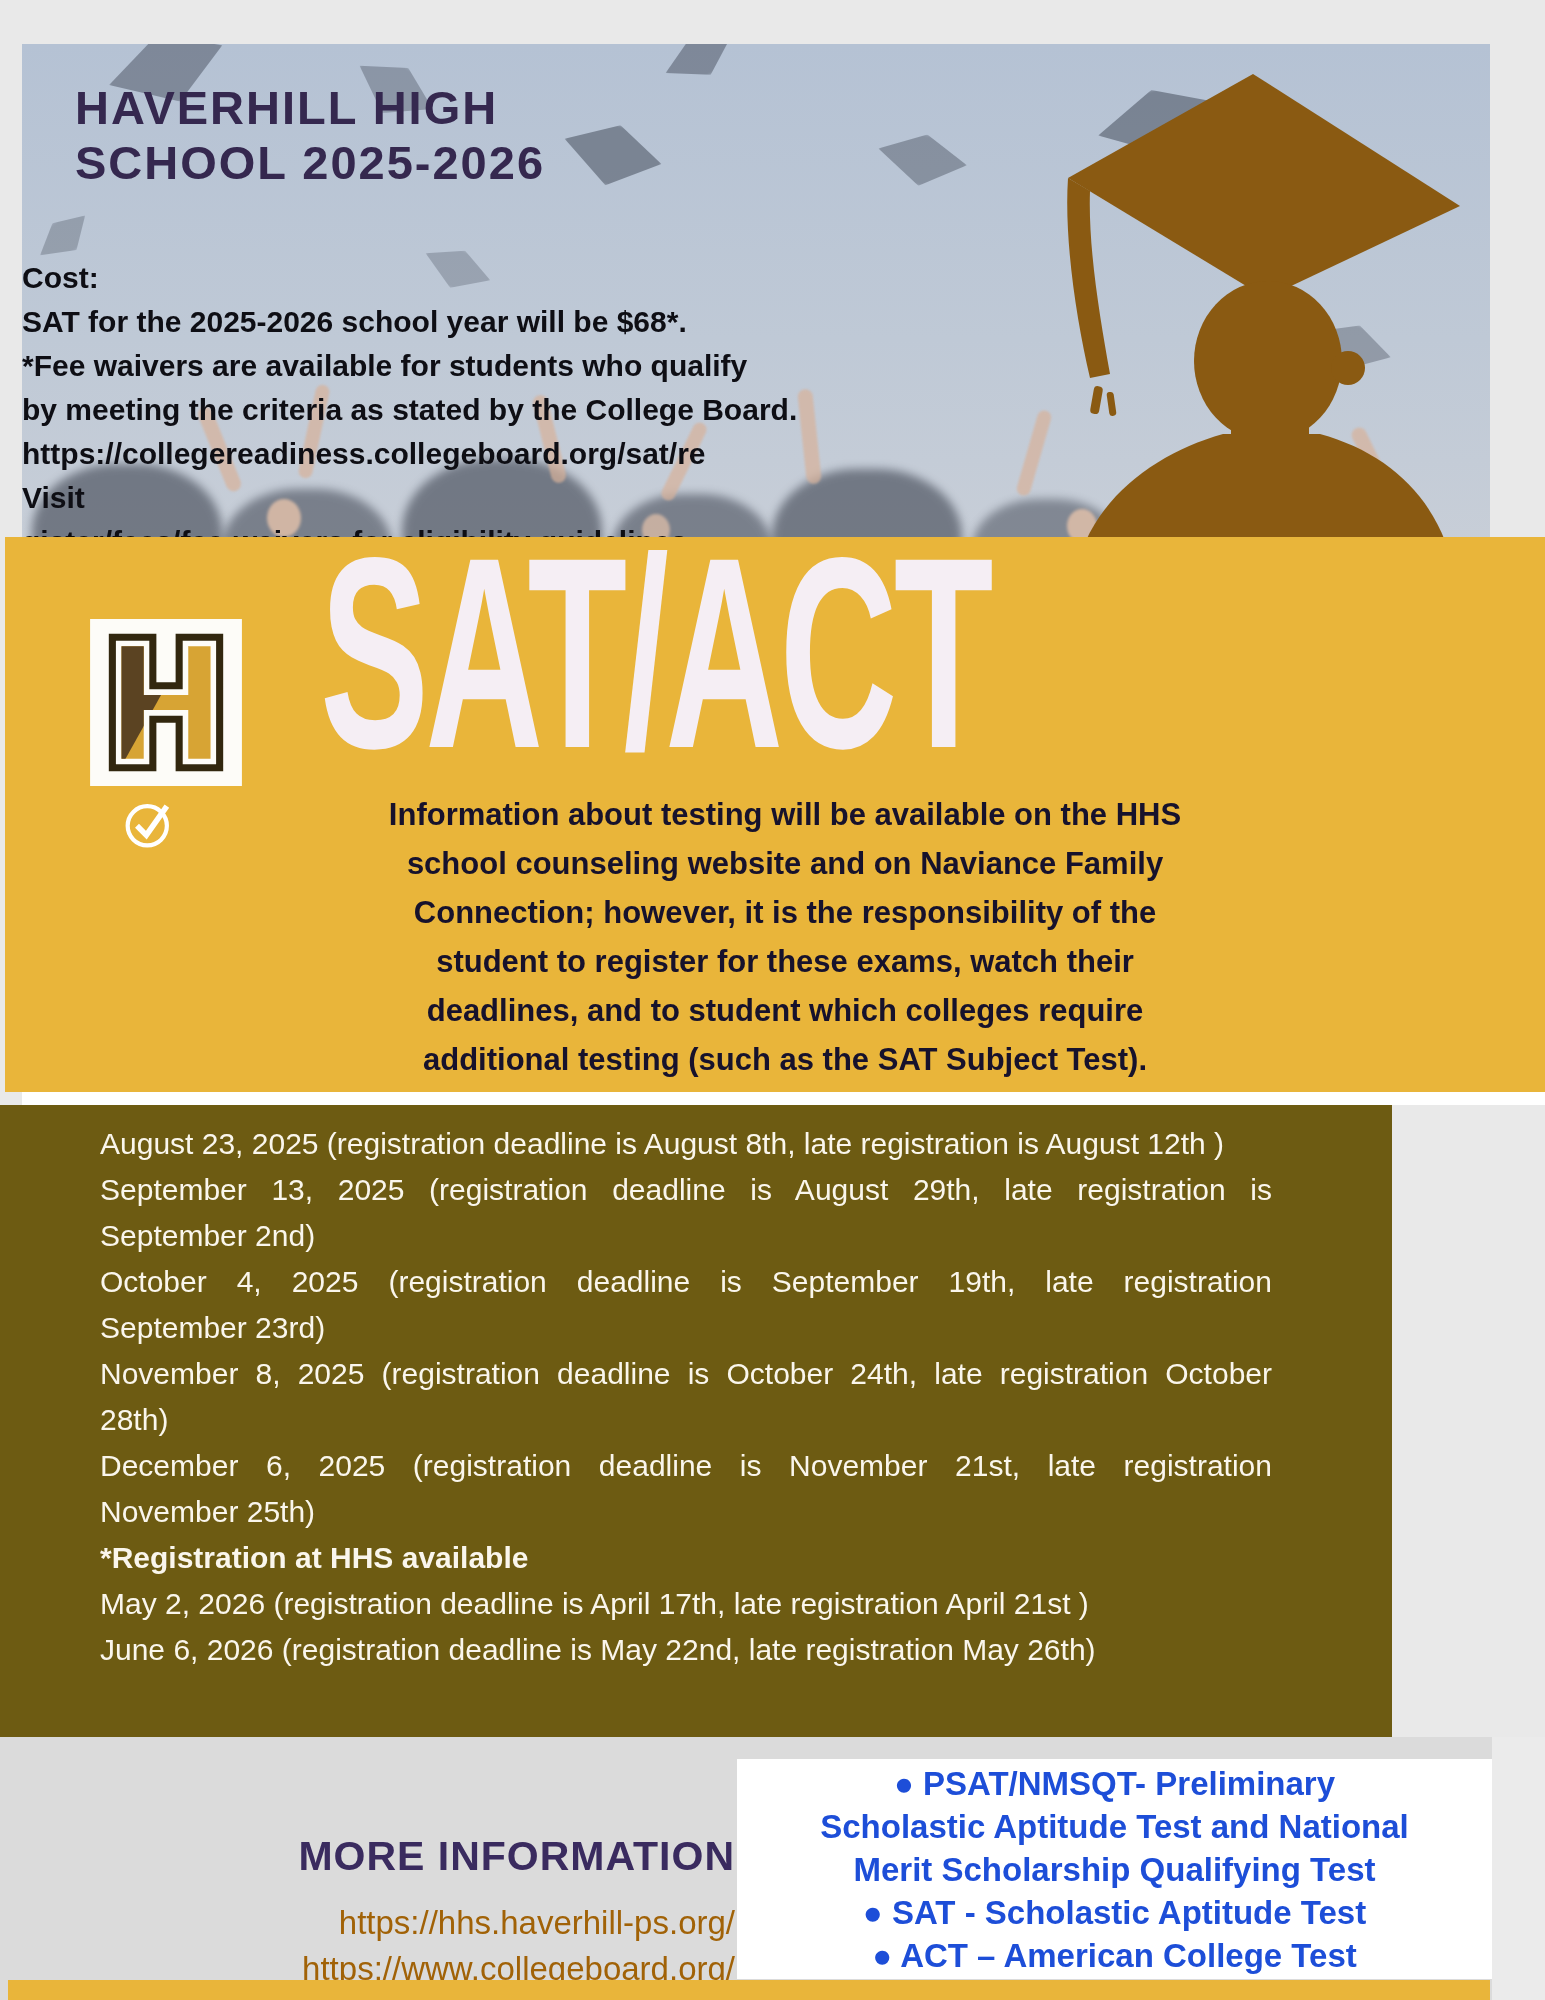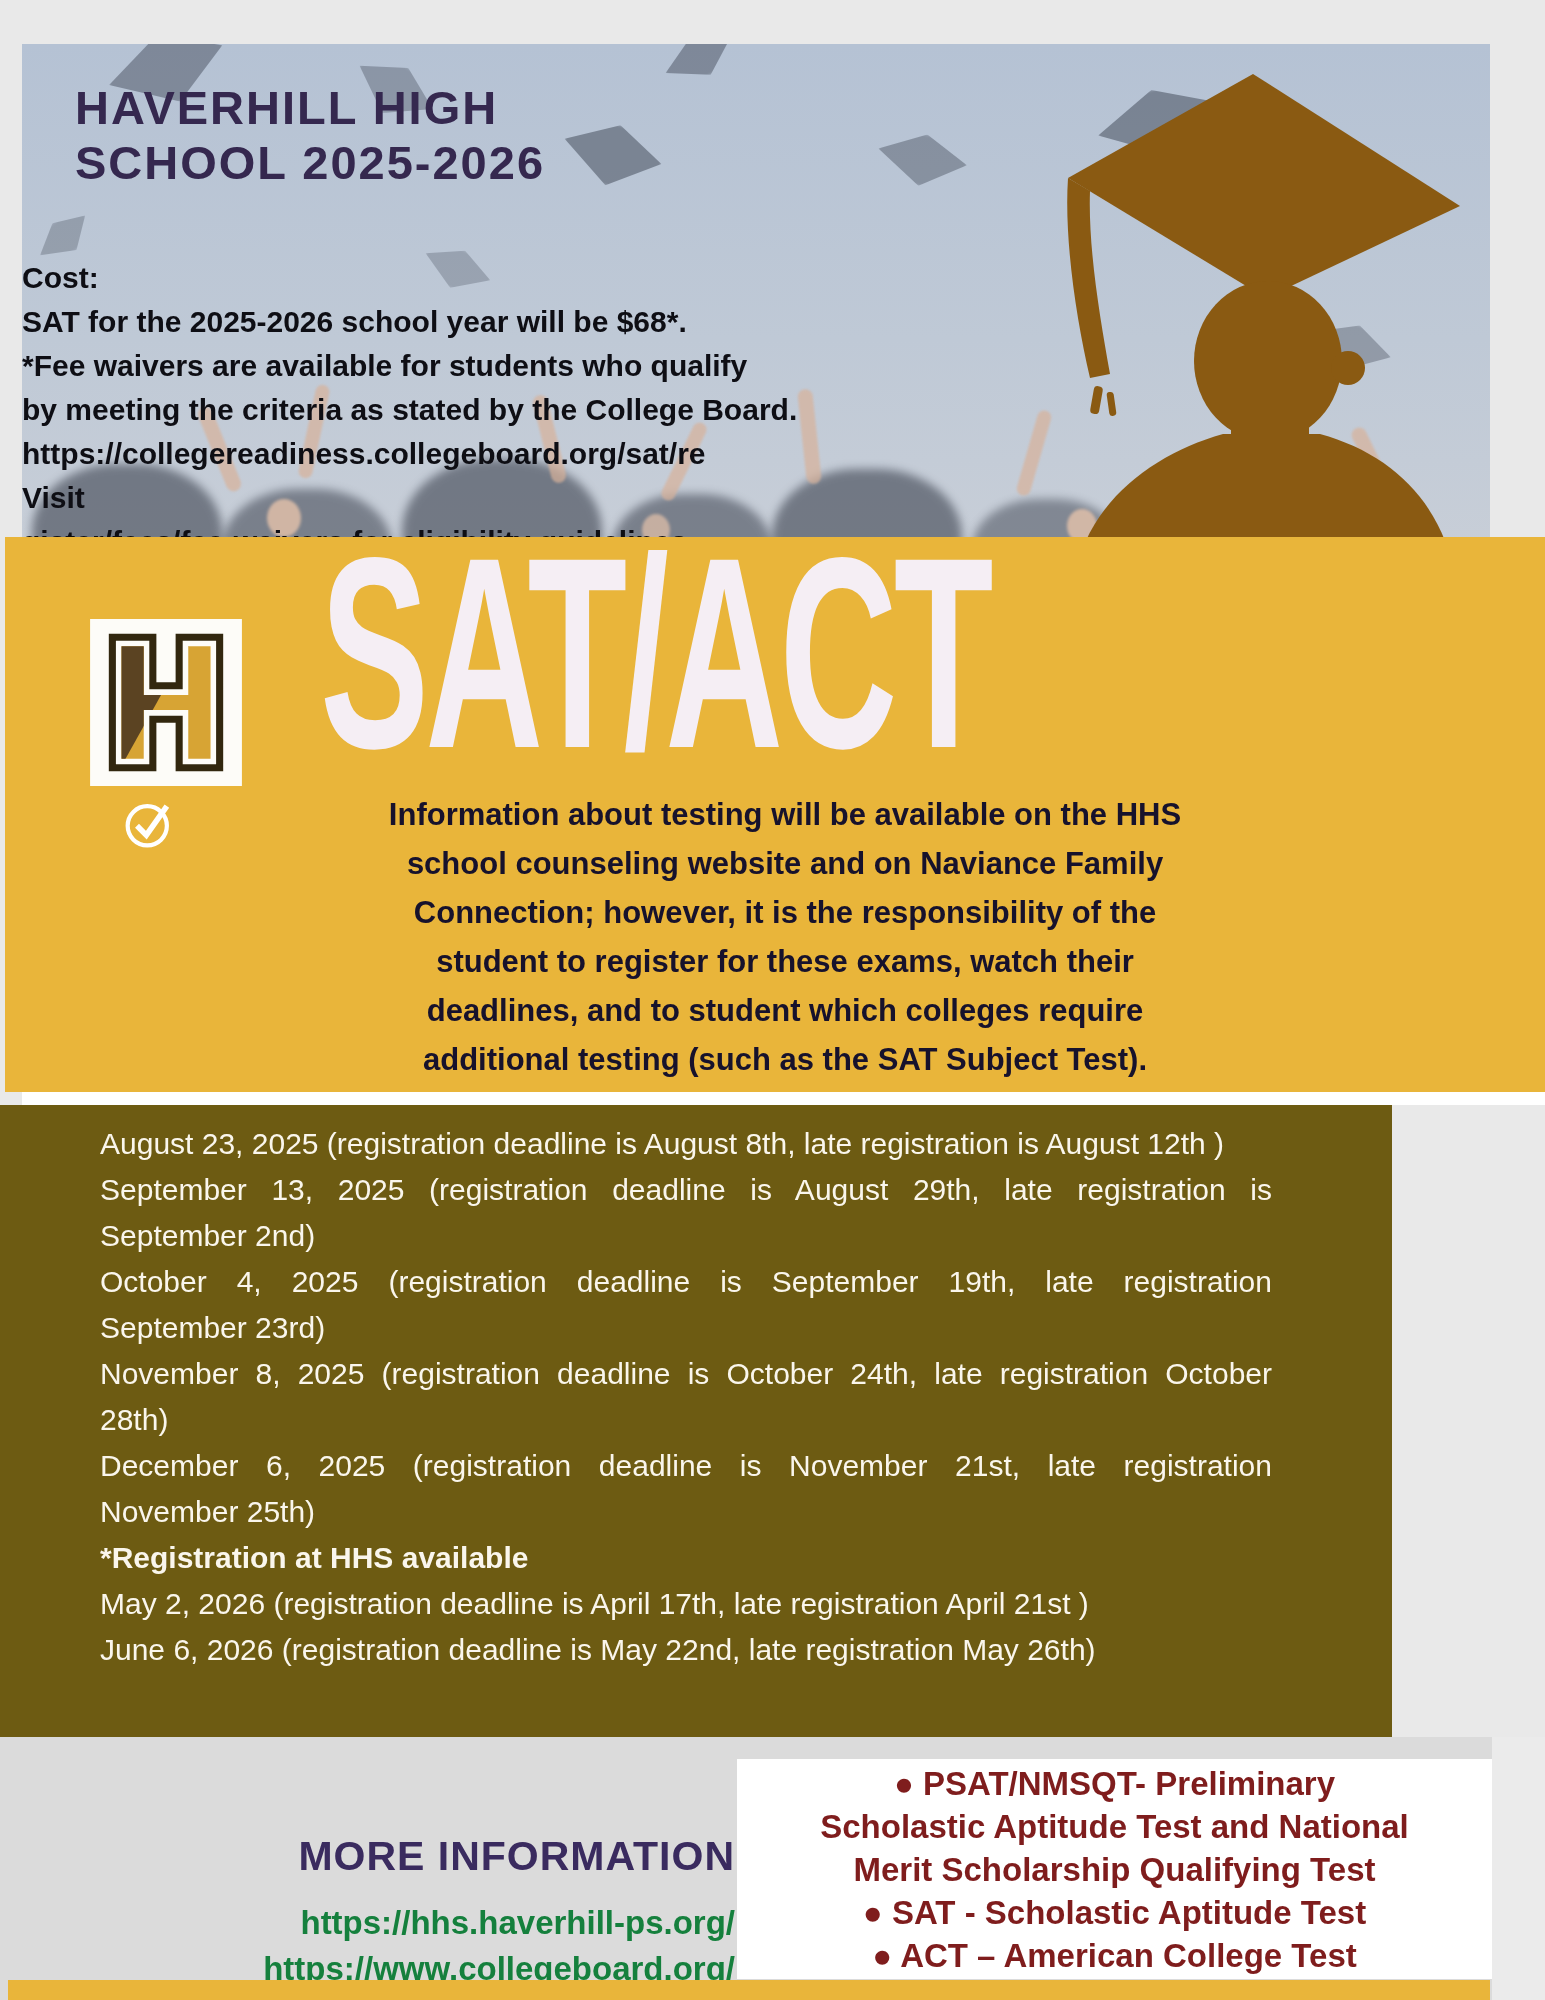--- a/index.html
+++ b/index.html
@@ -39,24 +39,24 @@
          box-sizing:border-box;padding:16px 120px 0 100px;}
   .date-line{font-size:30px;color:#faf6ec;line-height:46px;font-weight:400;text-align:left;}
   .date-line.justify{text-align:justify;text-align-last:justify;}
   .date-line .b{font-weight:700;}
 
   
   .bottom{position:absolute;left:0;top:1737px;width:1545px;height:263px;background:#dbdbdb;}
   .bottom-rightstrip{position:absolute;left:1492px;top:0;width:53px;height:263px;background:#ebebeb;}
   .more-info{position:absolute;left:0;top:96px;width:735px;text-align:right;}
   .more-info-title{font-size:41px;font-weight:700;color:#3a2b5f;letter-spacing:1px;margin:0 0 20px 0;}
-  .link-line{font-size:33px;font-weight:700;color:#15803d;line-height:46px;}
+  .link-line{font-size:33px;font-weight:400;color:#a16207;line-height:46px;}
   .defs-card{position:absolute;left:737px;top:22px;width:755px;height:220px;background:#ffffff;
              display:flex;align-items:center;justify-content:center;}
-  .defs-inner{width:100%;text-align:center;font-size:33px;font-weight:700;color:#7f1d1d;line-height:43px;padding:0 10px;}
+  .defs-inner{width:100%;text-align:center;font-size:33px;font-weight:700;color:#1d4ed8;line-height:43px;padding:0 10px;}
 
   .bottom-strip{position:absolute;left:8px;top:1980px;width:1482px;height:20px;background:#e9b53a;}
 </style>
 </head>
 <body>
 
 <div class="poster">
 
   <section class="hero">
 

